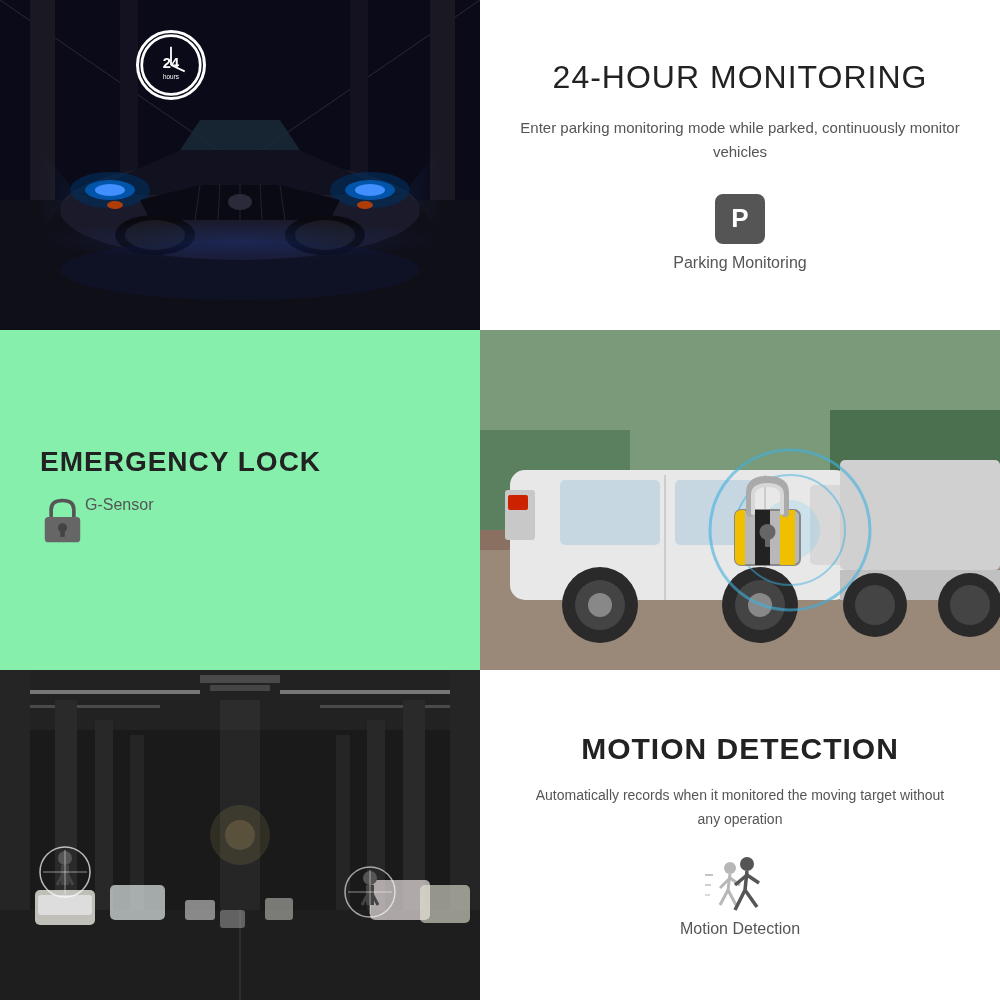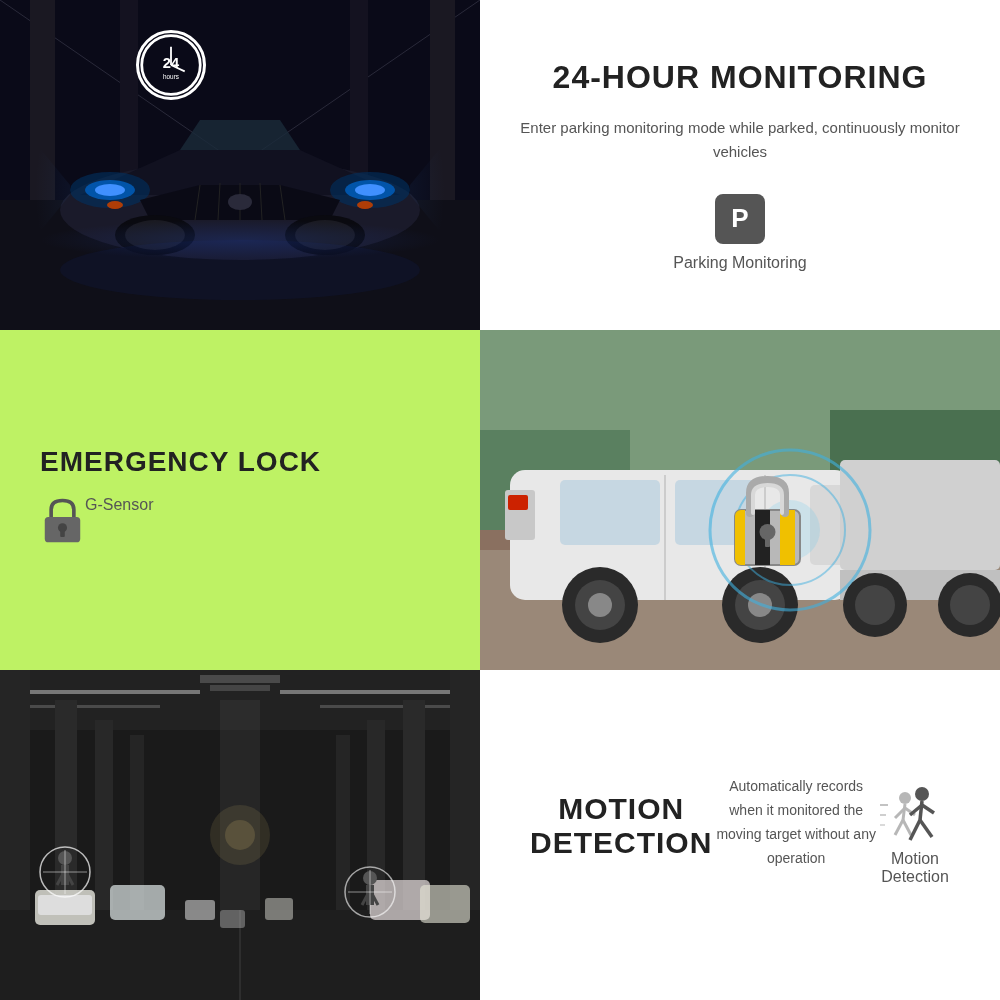--- a/index.html
+++ b/index.html
@@ -59,21 +59,21 @@
       background: white;
       display: flex;
       flex-direction: column;
       align-items: center;
       justify-content: center;
       padding: 40px;
       text-align: center;
     }
     .cell-24hr-text h2 {
       font-size: 32px;
-      font-weight: 700;
+      font-weight: 400;
       color: #222;
       letter-spacing: 1px;
       margin-bottom: 20px;
     }
     .cell-24hr-text p {
       font-size: 15px;
       color: #555;
       line-height: 1.6;
       margin-bottom: 30px;
     }
@@ -89,21 +89,21 @@
       font-size: 26px;
       font-weight: bold;
       margin-bottom: 10px;
     }
     .icon-label {
       font-size: 16px;
       color: #555;
     }
     
     .cell-emergency-text {
-      background: #bef264;
+      background: #86efac;
       display: flex;
       flex-direction: column;
       justify-content: center;
       padding: 40px;
     }
     .cell-emergency-text h2 {
       font-size: 28px;
       font-weight: 900;
       color: #222;
       letter-spacing: 1px;
@@ -136,20 +136,21 @@
     
     .cell-parking-image {
       background: linear-gradient(180deg, #1a1a1a 0%, #2a2a2a 50%, #1a1a1a 100%);
       position: relative;
       overflow: hidden;
     }
     
     .cell-motion-text {
       background: white;
       display: flex;
+      flex-direction: column;
       align-items: center;
       justify-content: center;
       padding: 50px;
       text-align: center;
     }
     .cell-motion-text h2 {
       font-size: 30px;
       font-weight: 900;
       color: #222;
       letter-spacing: 1px;

